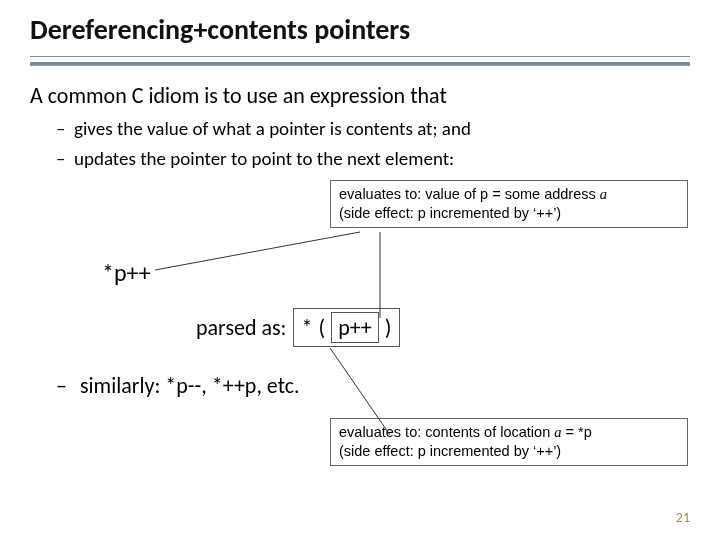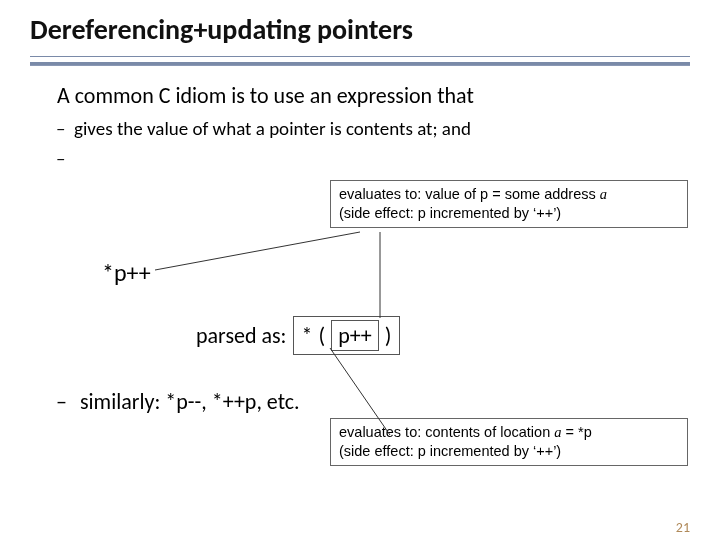--- a/index.html
+++ b/index.html
@@ -45,21 +45,20 @@
     width: 660px;
     height: 0;
     border-top: 1px solid #8a98b4;
   }
   .intro {
     position: absolute;
     left: 30px;
     top: 82px;
     font-size: 22px;
     width: 660px;
-    margin-left: 27px;
   }
   .bullets {
     position: absolute;
     left: 56px;
     top: 116px;
     width: 610px;
     font-size: 19px;
     line-height: 1.35;
   }
   .bullets .row {
@@ -75,21 +74,21 @@
   }
   .expr-big {
     position: absolute;
     left: 102px;
     top: 258px;
     font-size: 24px;
   }
   .parsed {
     position: absolute;
     left: 196px;
-    top: 316px;
+    top: 308px;
     font-size: 22px;
     display: flex;
     align-items: center;
     text-align: right;
   }
   .parsed .label { margin-right: 6px; }
   .box-outer {
     display: inline-flex;
     align-items: center;
     border: 1px solid #555;
@@ -98,21 +97,21 @@
     column-gap: 6px;
   }
   .box-inner {
     display: inline-block;
     border: 1px solid #555;
     padding: 1px 6px;
   }
   .similarly {
     position: absolute;
     left: 56px;
-    top: 388px;
+    top: 372px;
     font-size: 22px;
   }
   .similarly .dash {
     margin-right: 8px;
   }
   .note {
     position: absolute;
     border: 1px solid #666;
     background: #fff;
     font-family: Arial, sans-serif;
@@ -130,51 +129,52 @@
     width: 340px;
   }
   .note-bottom {
     left: 330px;
     top: 418px;
     width: 340px;
   }
   .page-num {
     position: absolute;
     right: 30px;
-    bottom: 4px;
+    bottom: 14px;
     font-size: 14px;
     color: #b08a5a;
   }
   svg.overlay {
     position: absolute;
     left: 0;
     top: 0;
     width: 720px;
     height: 540px;
     pointer-events: none;
   }
 </style>
 </head>
 <body>
 
 <div class="slide">
 
-  <div class="title">Dereferencing+updating pointers</div>
+  <div class="title">Dereferencing+contents pointers</div>
   <div class="title-rule"></div>
   <div class="thin-rule"></div>
 
   <div class="intro">A common C idiom is to use an expression that</div>
 
   <div class="bullets">
     <div class="row">
       <span class="dash">–</span>
       <span>gives the value of what a pointer is contents at; and</span>
     </div>
     <div class="row">
       <span class="dash">–</span>
+      <span>updates the pointer to point to the next element:</span>
     </div>
   </div>
 
   <div class="note note-top">
     <div>
       <span>evaluates to: value of p = some address </span><em class="var">a</em>
     </div>
     <div>(side effect: p incremented by ‘++’)</div>
   </div>
 

